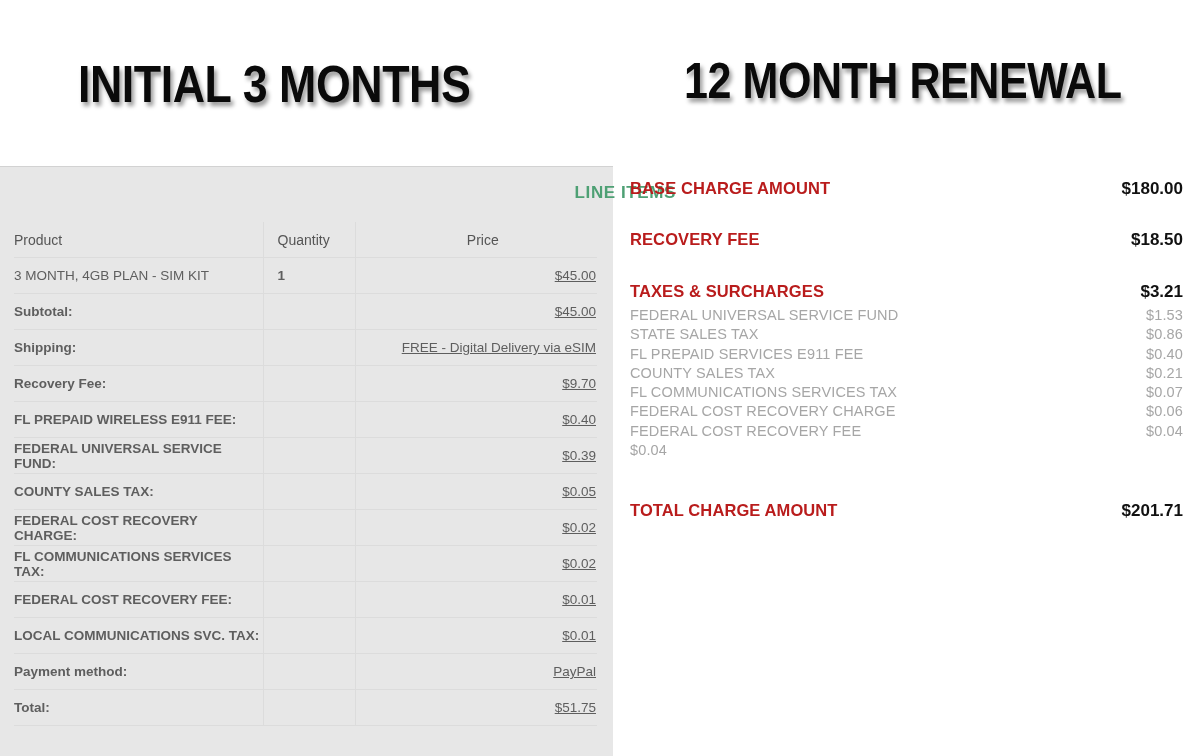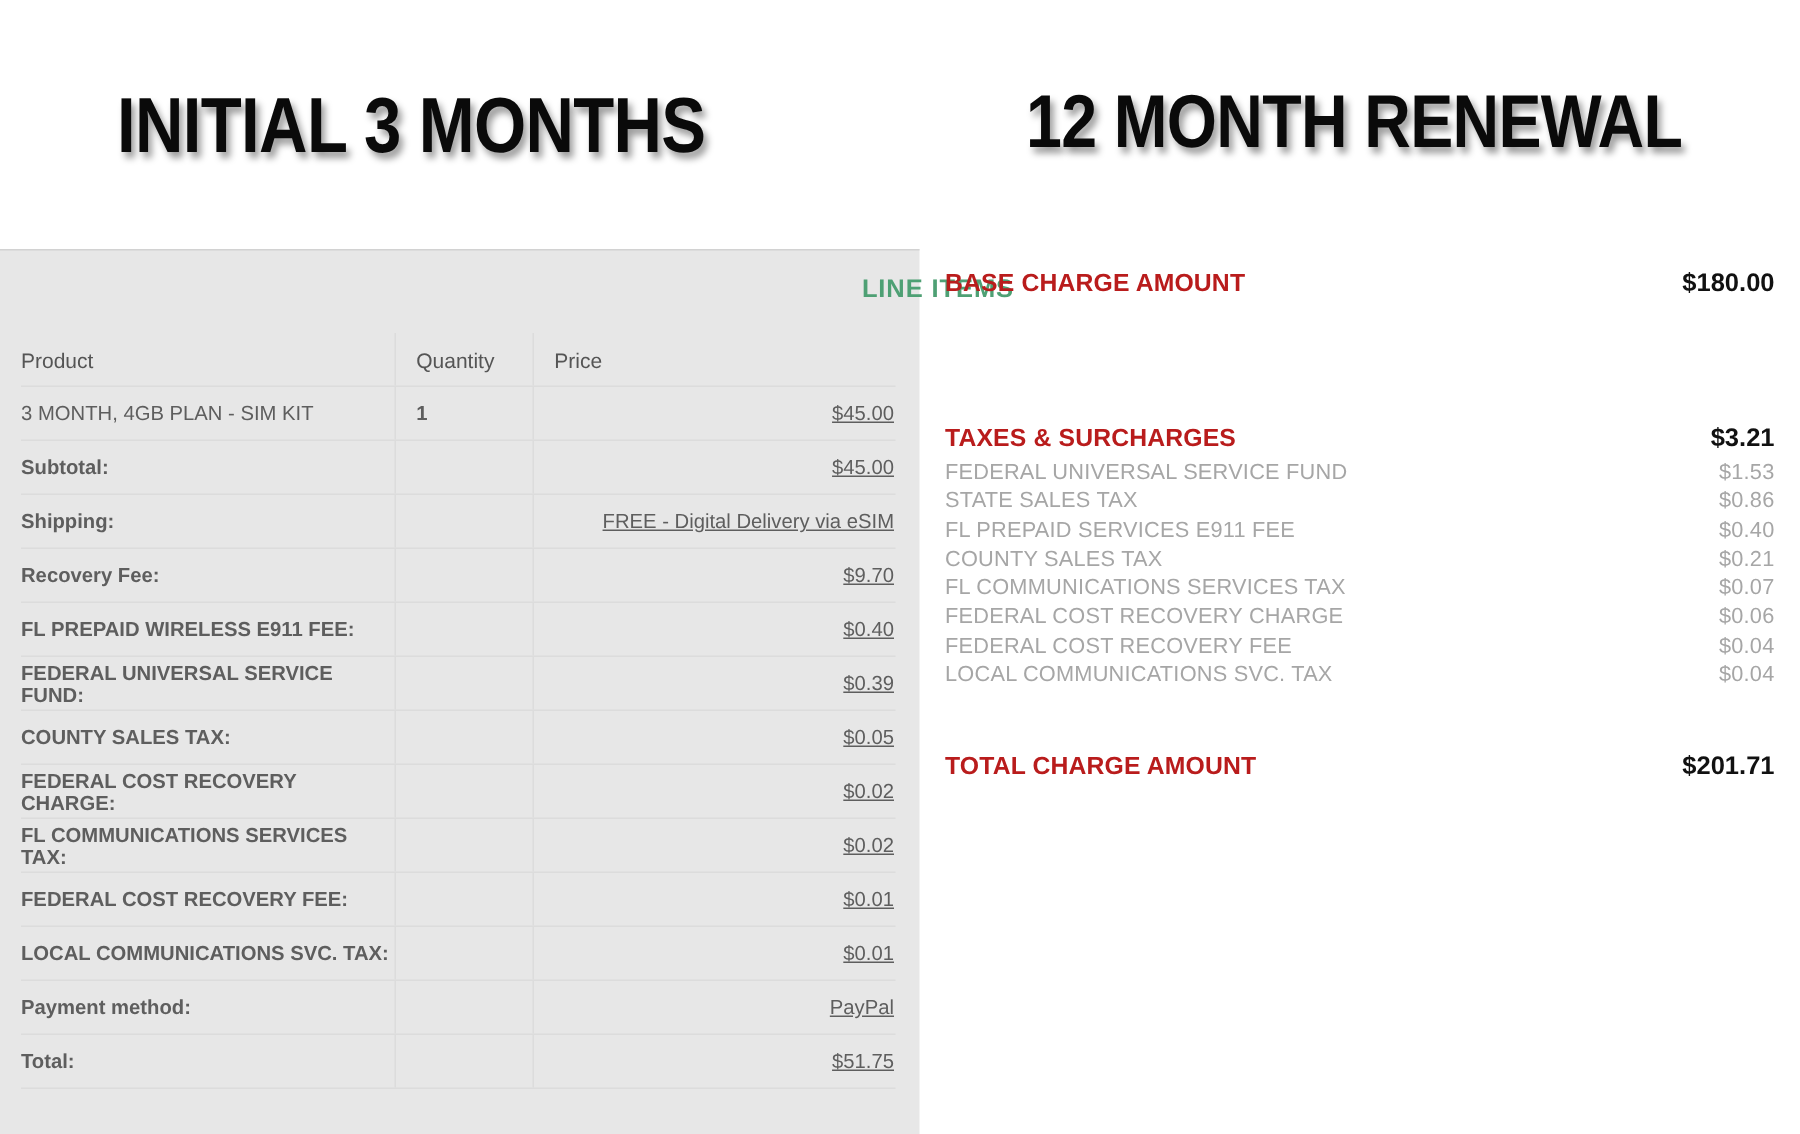--- a/index.html
+++ b/index.html
@@ -87,21 +87,21 @@
     font-family: "Liberation Sans Narrow", "Liberation Sans", sans-serif;
     border-bottom: 1px solid #dcdcdc;
   }
   #line-items-table thead th {
     font-weight: normal;
     color: #555555;
     font-size: 14px;
     text-align: left;
     border-bottom: 1px solid #dcdcdc;
   }
-  #line-items-table thead th.price-col { text-align: left; }
+  #line-items-table thead th.price-col { text-align: center; }
 
   .sep-l { border-left: 1px solid #dcdcdc; padding-left: 14px !important; }
   .qty-cell { padding-left: 14px !important; font-weight: bold; color: #5b5b5b; }
   .price-col { text-align: right; padding-right: 1px !important; }
   .label-cell { font-weight: bold; color: #565656; }
   .plain-cell { font-weight: normal; color: #5e5e5e; }
   .val-cell { color: #767676; text-decoration: underline; }
 
   
   #right-panel {
@@ -238,20 +238,24 @@
   </table>
 </div>
 
 <div id="right-panel">
 
   <div class="r-row r-major" id="r-base">
     <span class="r-label">BASE CHARGE AMOUNT</span>
     <span class="r-value">$180.00</span>
   </div>
 
+  <div class="r-row r-major" id="r-recovery">
+    <span class="r-label">RECOVERY FEE</span>
+    <span class="r-value">$18.50</span>
+  </div>
 
   <div class="r-row r-major" id="r-taxes">
     <span class="r-label">TAXES &amp; SURCHARGES</span>
     <span class="r-value">$3.21</span>
   </div>
 
   <div id="r-details">
       <div class="r-row r-detail">
         <span class="r-label">FEDERAL UNIVERSAL SERVICE FUND</span>
         <span class="r-value">$1.53</span>
@@ -274,21 +278,20 @@
       </div>
       <div class="r-row r-detail">
         <span class="r-label">FEDERAL COST RECOVERY CHARGE</span>
         <span class="r-value">$0.06</span>
       </div>
       <div class="r-row r-detail">
         <span class="r-label">FEDERAL COST RECOVERY FEE</span>
         <span class="r-value">$0.04</span>
       </div>
       <div class="r-row r-detail">
-        <span class="r-label">LOCAL COMMUNICATIONS SVC. TAX</span>
         <span class="r-value">$0.04</span>
       </div>
     </div>
 
   <div class="r-row r-major" id="r-total">
     <span class="r-label">TOTAL CHARGE AMOUNT</span>
     <span class="r-value">$201.71</span>
   </div>
 
 </div>

